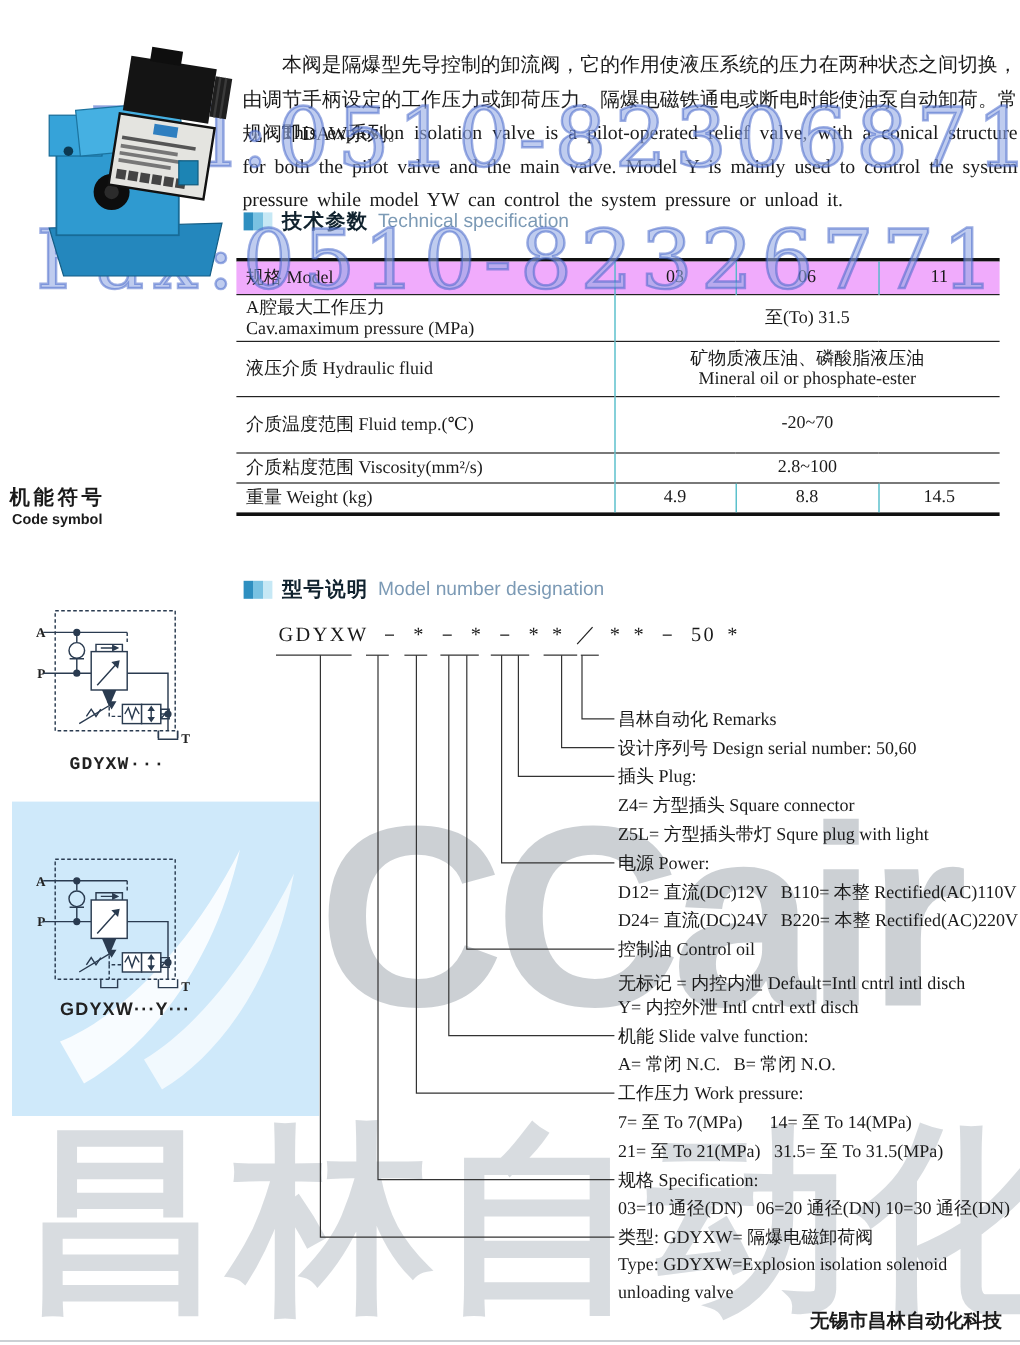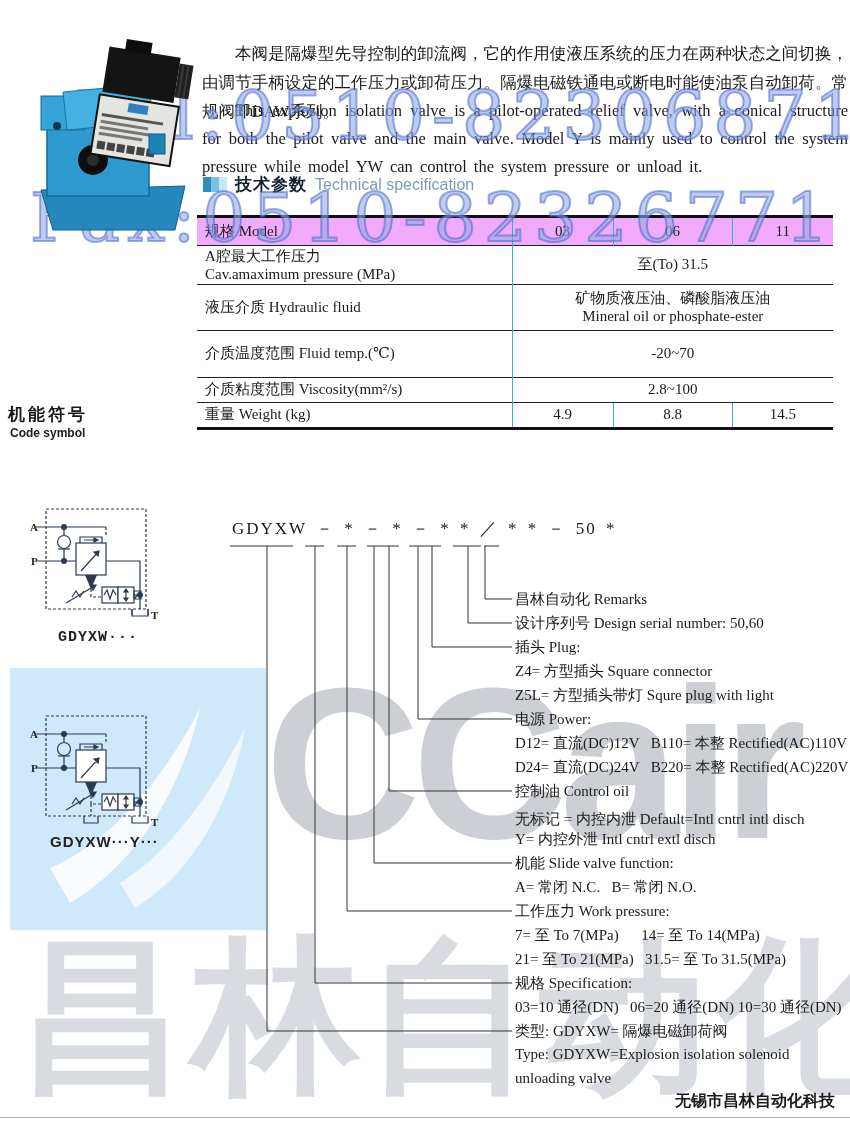--- a/index.html
+++ b/index.html
@@ -224,20 +224,25 @@
     <path d="M106 94 h7 v8 h-7 z M106 102 l7 -8"></path>
     <path d="M106 98 H112"></path>
       <circle cx="112" cy="98" r="2.4" fill="#2a3b50"></circle>
     <path d="M63 100 V112" stroke-dasharray="3 2"></path>
     <path d="M56 112 V119 H70 V112"></path>
     <path d="M104 112 V119 H120 V112"></path>
     <text x="123" y="122" font-size="11" font-weight="bold" fill="#222" stroke="none">T</text>
   </svg>
   <div class="abs diag-caption" id="cap2">GDYXW···Y···</div>
 
+  <div class="abs sec" id="sec-model">
+    <span class="sec-icon"></span>
+    <span class="sec-zh">型号说明</span>
+    <span class="sec-en">Model number designation</span>
+  </div>
 
   <div class="abs" id="model-string">GDYXW － * － * － * * ／ * * － 50 *</div>
   <div id="designation-labels">
       <div class="dlabel" style="top: 590px;">昌林自动化 Remarks</div>
       <div class="dlabel" style="top: 614px;">设计序列号 Design serial number: 50,60</div>
       <div class="dlabel" style="top: 638px;">插头 Plug:</div>
       <div class="dlabel" style="top: 662px;">Z4= 方型插头 Square connector</div>
       <div class="dlabel" style="top: 686px; text-align: right;">Z5L= 方型插头带灯 Squre plug with light</div>
       <div class="dlabel" style="top: 710px;">电源 Power:</div>
       <div class="dlabel" style="top: 734px;">D12= 直流(DC)12V   B110= 本整 Rectified(AC)110V</div>

